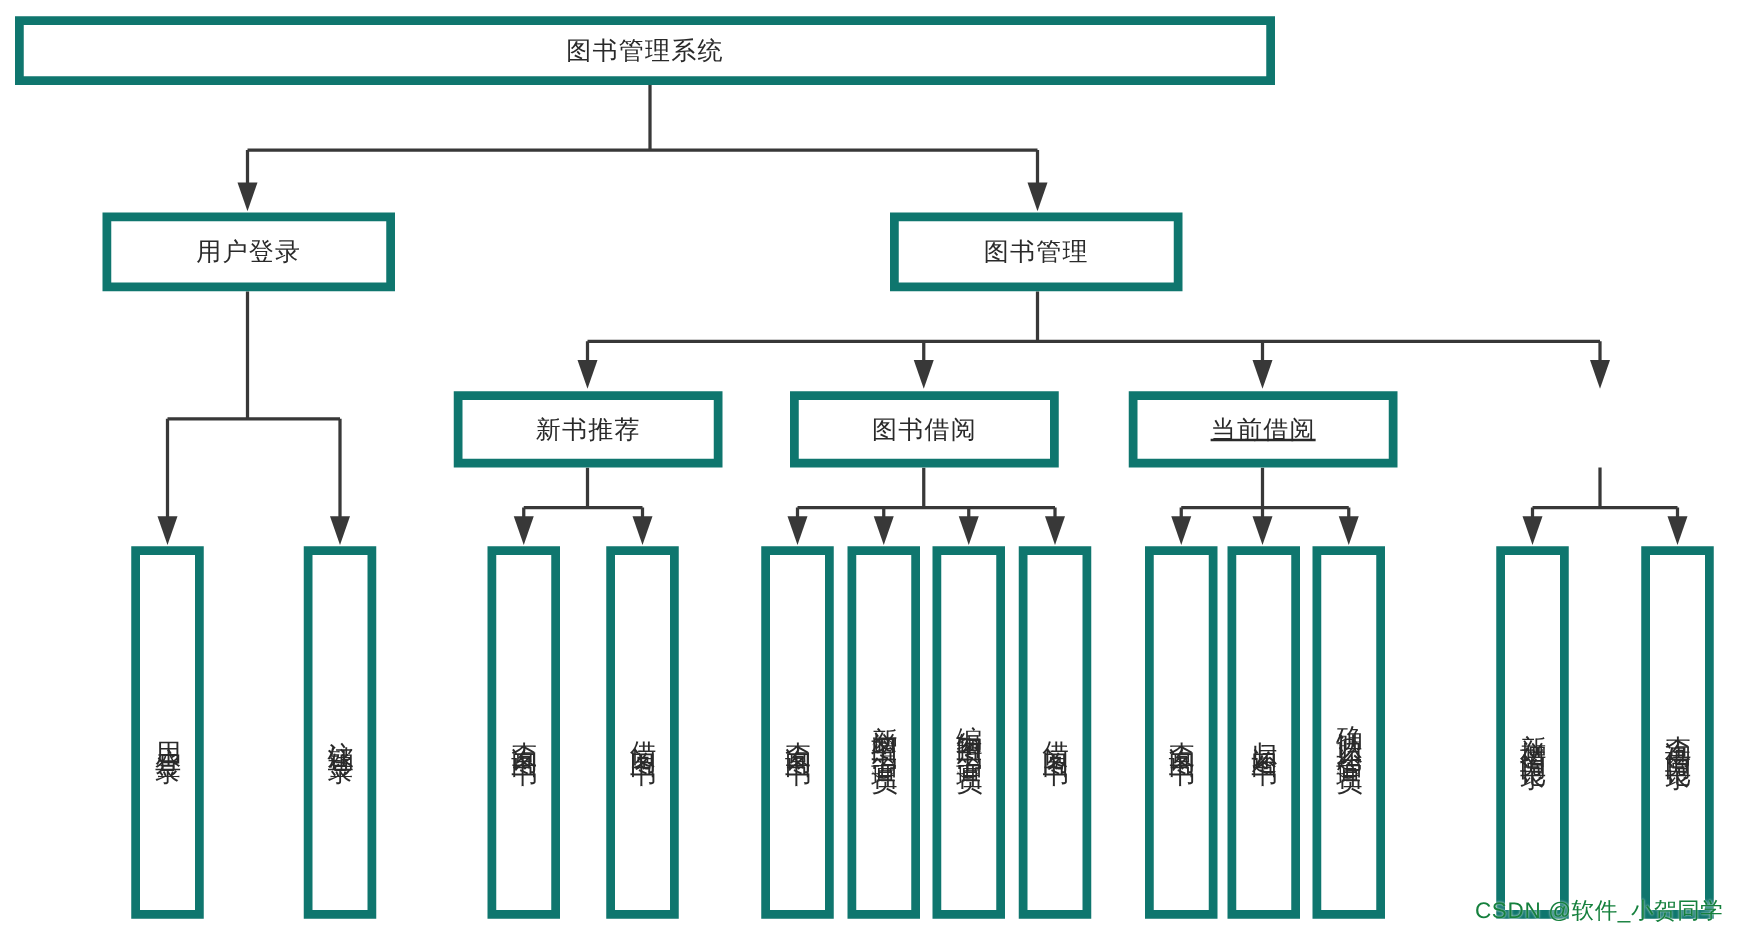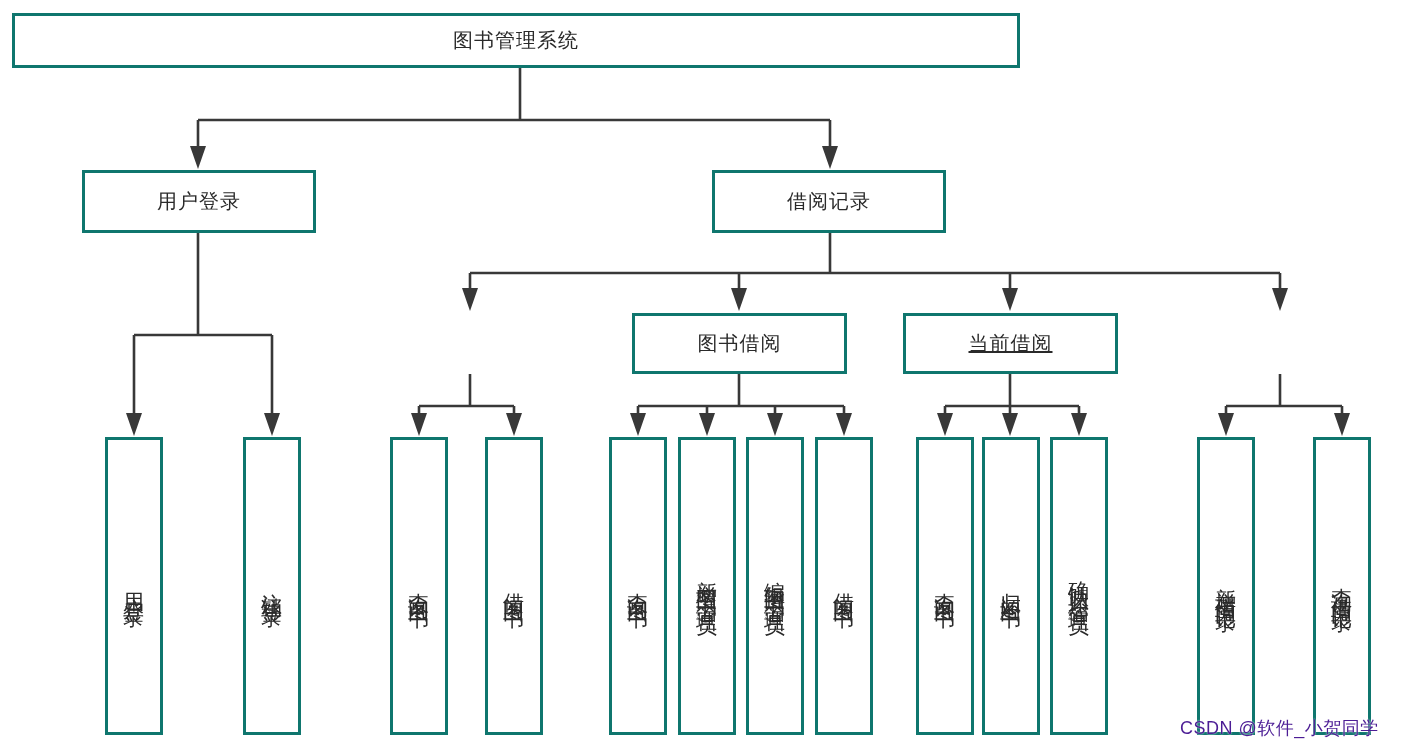--- a/index.html
+++ b/index.html
@@ -21,21 +21,21 @@
     left: 0;
     top: 0;
     width: 1405px;
     height: 747px;
     z-index: 1;
   }
   .node {
     position: absolute;
     box-sizing: border-box;
     background: #ffffff;
-    border: 3px solid #0f766e;
+    border: 7px solid #0f766e;
     display: flex;
     align-items: center;
     justify-content: center;
     z-index: 2;
     font-size: 20px;
     letter-spacing: 1px;
     color: #2a2a2a;
   }
   .leaf {
     width: 58px;
@@ -51,21 +51,21 @@
     white-space: nowrap;
   }
   .lvl2 { top: 170px; width: 234px; height: 63px; }
   .lvl3 { top: 313px; width: 215px; height: 61px; }
   .watermark {
     position: absolute;
     left: 1180px;
     top: 716px;
     z-index: 3;
     font-size: 18px;
-    color: #4c1d95;
+    color: #15803d;
     letter-spacing: 0.5px;
     text-shadow: 0 0 2px #ffffff;
     white-space: nowrap;
   }
 </style>
 </head>
 <body>
 
 <div id="canvas">
 
@@ -125,23 +125,26 @@
   </svg>
 
   <div class="node" style="left:12px; top:13px; width:1008px; height:55px;">
     <span>图书管理系统</span>
   </div>
 
   <div class="node lvl2" style="left:82px;">
     <span>用户登录</span>
   </div>
   <div class="node lvl2" style="left:712px;">
-    <span>借阅记录</span>
+    <span>图书管理</span>
   </div>
 
+  <div class="node lvl3" style="left:363px;">
+    <span>新书推荐</span>
+  </div>
   <div class="node lvl3" style="left:632px;">
     <span>图书借阅</span>
   </div>
   <div class="node lvl3" style="left:903px;text-decoration:underline;">
     <span>当前借阅</span>
   </div>
 
   <div class="node leaf" style="left:105px;">
     <span>用户登录</span>
   </div>

